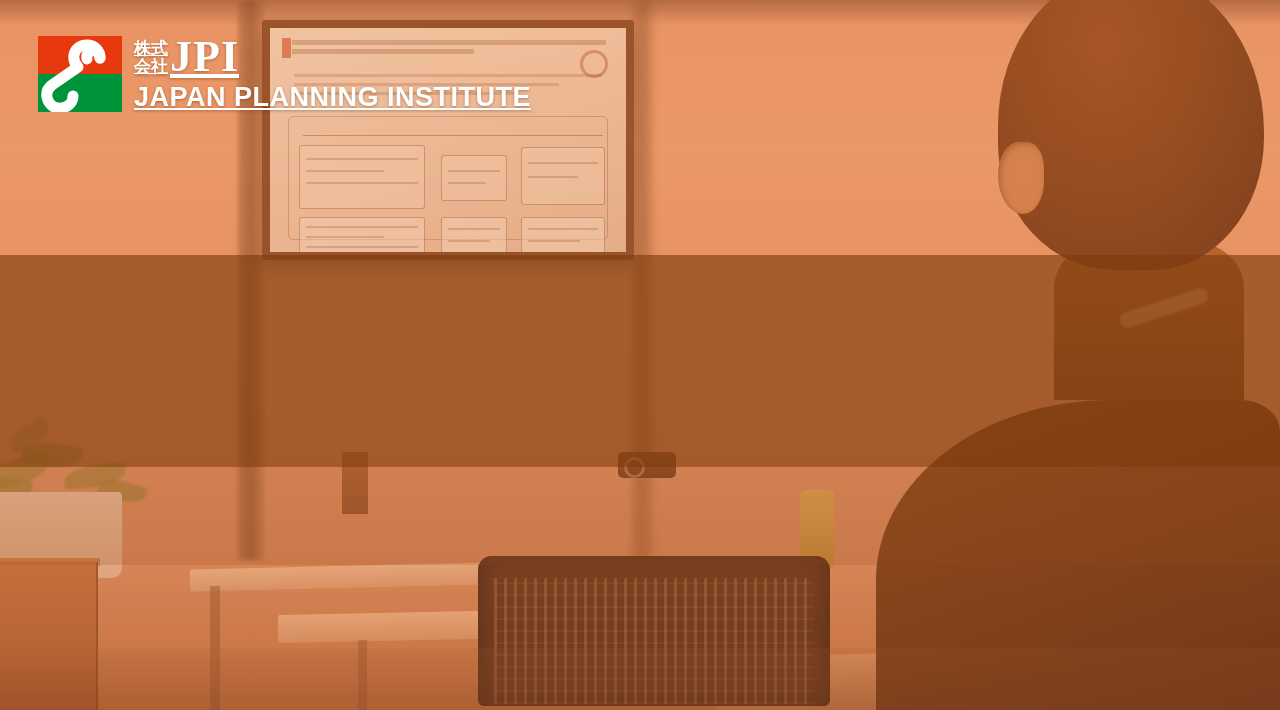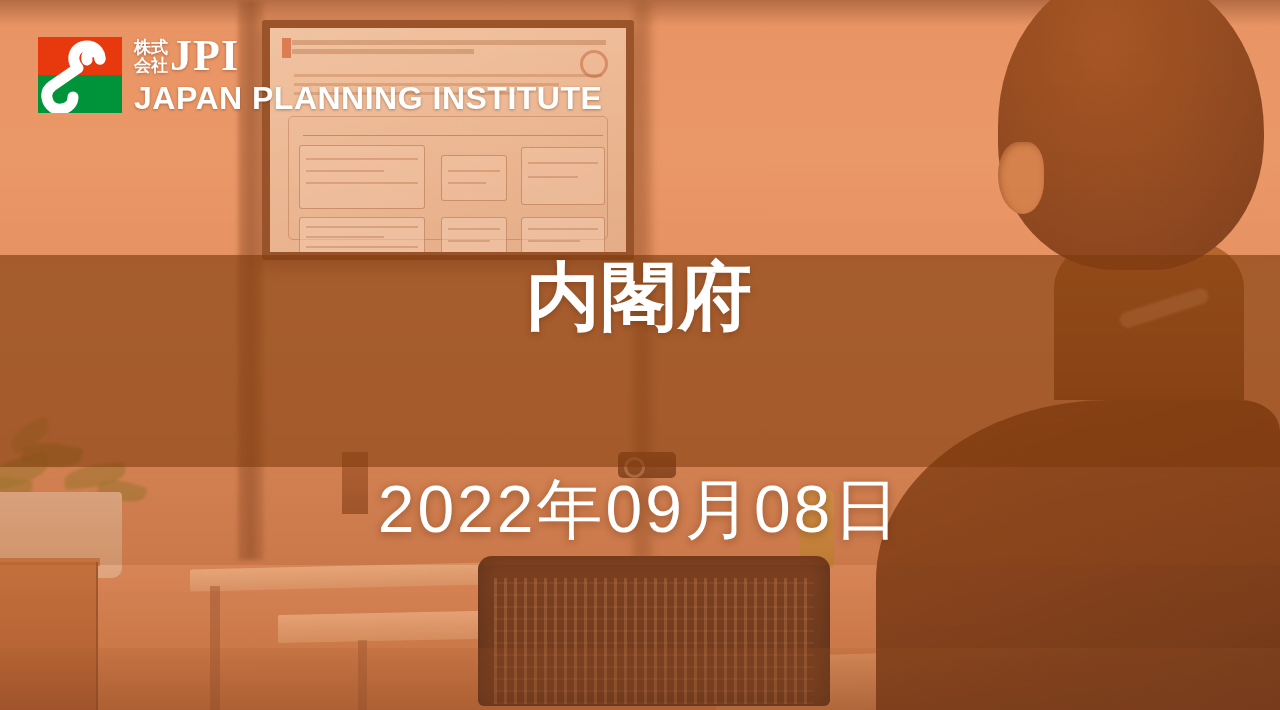--- a/index.html
+++ b/index.html
@@ -326,20 +326,21 @@
   .logo-mark .lm-green {
     position:absolute; left:0; top:38px; width:84px; height:38px; background:#00943a;
   }
   .logo-mark svg { position:absolute; left:0; top:0; }
 
   .logo-text {
     position: relative;
     color: #ffffff;
     line-height: 1;
     text-shadow: 0 1px 3px rgba(80,34,6,.4);
+    text-decoration: underline;
   }
   .logo-row1 {
     display: flex;
     align-items: flex-end;
     gap: 2px;
   }
   .lt-kk {
     display: inline-block;
     font-size: 17px;
     font-weight: 700;
@@ -356,21 +357,21 @@
   }
   .lt-paren {
     font-size: 30px;
     font-weight: 700;
     line-height: 1;
     letter-spacing: -1px;
     padding-bottom: 2px;
   }
   .logo-row2 {
     margin-top: 6px;
-    font-size: 32px;
+    font-size: 27px;
     font-weight: 700;
     letter-spacing: 0.5px;
     line-height: 1;
   }
 </style>
 </head>
 <body>
 
 <div class="slide">
 
@@ -465,22 +466,20 @@
 
     <div class="floor"></div>
     <div class="photo-wash"></div>
     <div class="photo-wash2"></div>
   </div>
 
   <div class="band"></div>
   <div class="band-lower"></div>
 
   <div class="overlay-text">
-    <div class="t-line1">内閣府</div>
-    <div class="t-date">2022年09月08日</div>
   </div>
 
   <div class="logo">
     <div class="logo-mark">
       <div class="lm-red"></div>
       <div class="lm-green"></div>
       <svg width="84" height="76" viewBox="0 0 84 76">
         <path d="M62 22c0-8-6-13-13-13-7 0-12 4-13 10-0.8 5 1 9 4 12l-26 18c-4 3-6 7-5 12 1.5 8 8 12 15 11 6.5-1 11-6 11-12" fill="none" stroke="#ffffff" stroke-width="11" stroke-linecap="round" stroke-linejoin="round"></path>
         <path d="M62 22c0-5-4-8-8-7-4 0.6-6 4-5 8" fill="none" stroke="#ffffff" stroke-width="11" stroke-linecap="round"></path>
       </svg>

